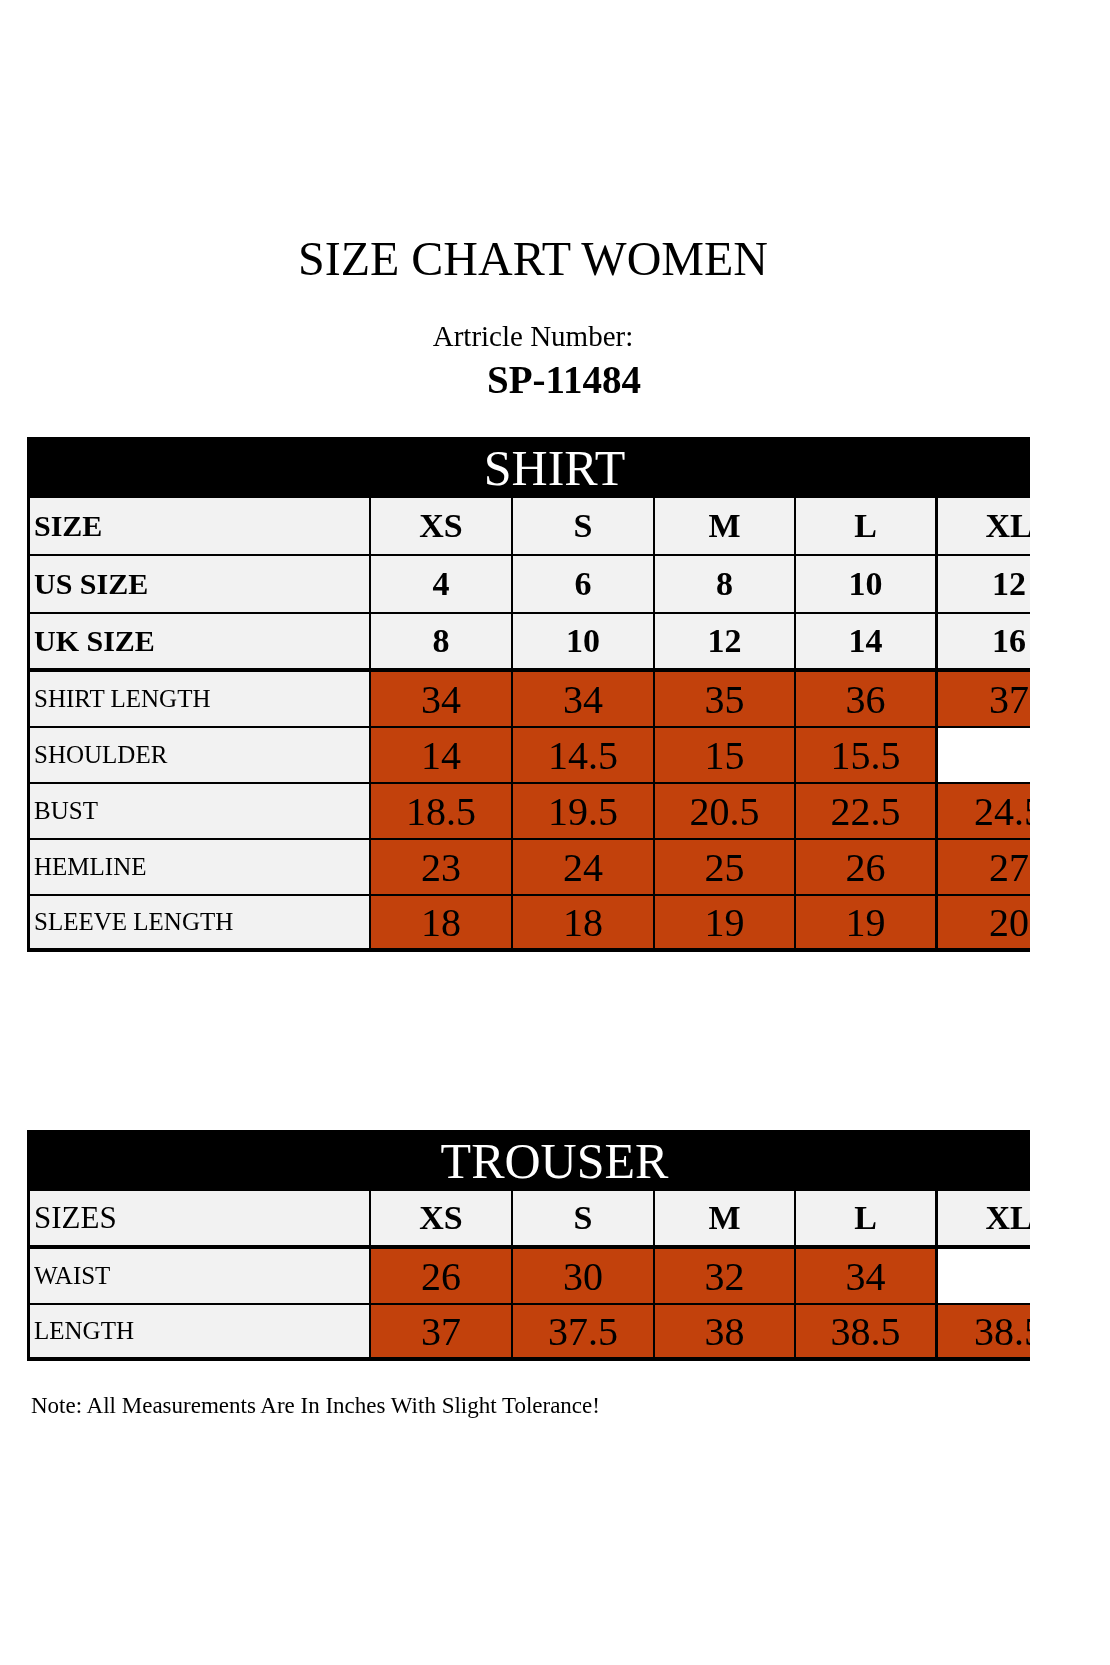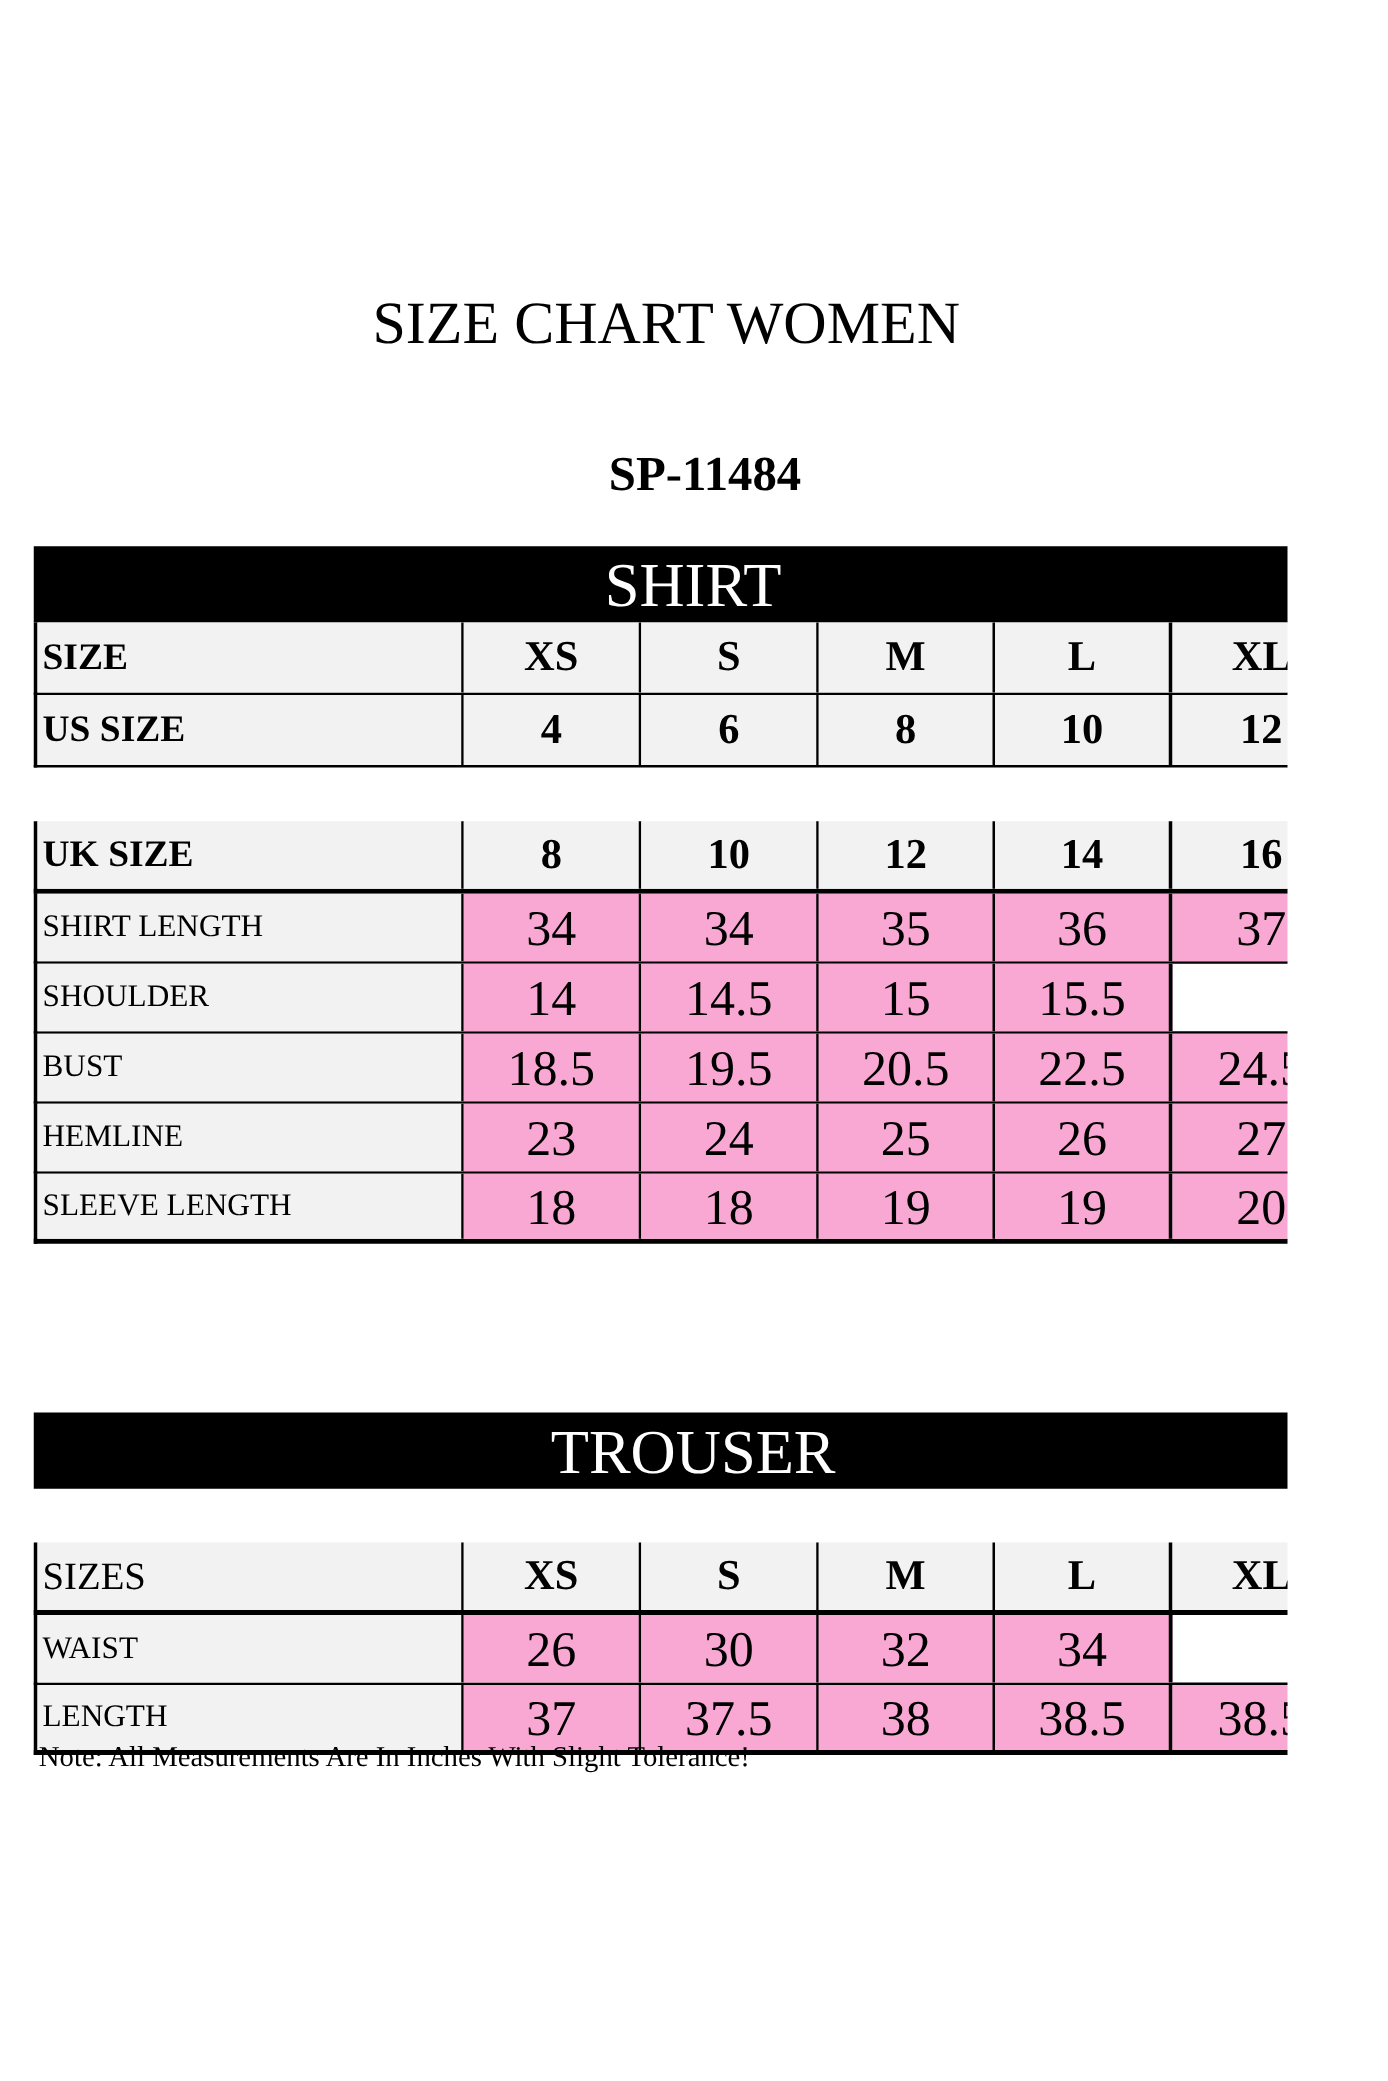--- a/index.html
+++ b/index.html
@@ -35,52 +35,53 @@
   }
   .row{
     display:grid;
     grid-template-columns:341px 142px 142px 141px 142px 142px;
     width:1055px;box-sizing:border-box;
     border-left:3px solid #000;border-right:2px solid #000;
     border-bottom:2px solid #000;
   }
   .row-size{height:58px;}
   .row-measure{height:56px;}
-  .row.hdiv{border-bottom-width:4px;margin-top:43px;}
+  .row.hdiv{border-bottom-width:4px;}
   .row.tbot{border-bottom-width:4px;}
   .cell{
     box-sizing:border-box;
     border-right:2px solid #000;
     display:flex;align-items:center;justify-content:center;
     overflow:hidden;
   }
   .cell:nth-child(5){border-right-width:3px;}
   .cell:nth-child(6){border-right:none;}
   .row-size .cell{background:#f2f2f2;}
-  .row-measure .cell{background:#f9a8d4;}
+  .row-measure .cell{background:#c2410c;}
   .row-measure .cell.label{background:#f2f2f2;}
   .cell.label{
     justify-content:flex-start;padding-left:4px;
     font-size:25px;white-space:nowrap;
   }
   .row-size .cell.label{font-size:30px;font-weight:bold;}
   .row-size .cell.label.label-regular{font-weight:normal;font-size:31px;}
   .row-size .cell.val{font-weight:bold;font-size:34px;}
   .row-measure .cell.val{font-size:40px;}
   .note{
     position:absolute;top:1392px;left:31px;
     font-size:23px;line-height:27px;
   }
 </style>
 </head>
 <body>
 
 <div class="page">
 
   <div class="doc-title">SIZE CHART WOMEN</div>
+  <div class="article-label">Artricle Number:</div>
   <div class="article-number">SP-11484</div>
 
   <div class="size-table shirt-table">
     <div class="table-bar">SHIRT</div>
 
     <div class="row row-size">
       <div class="cell label">SIZE</div>
       <div class="cell val">XS</div>
       <div class="cell val">S</div>
       <div class="cell val">M</div>

